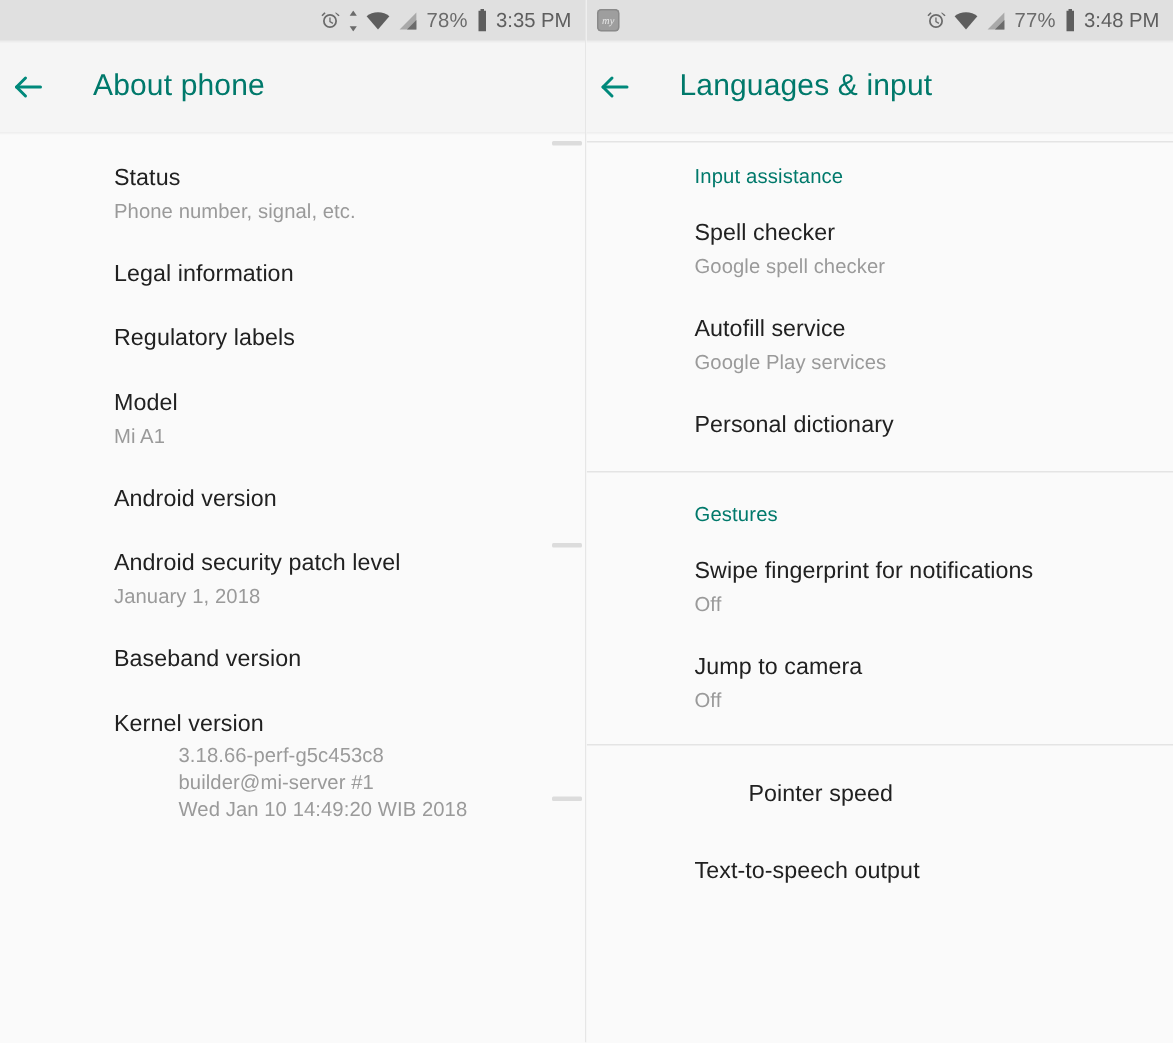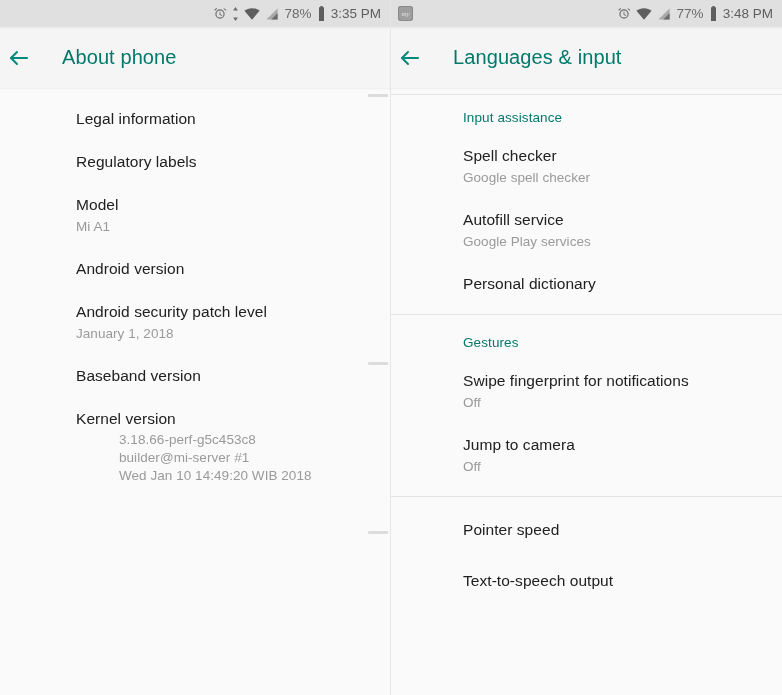--- a/index.html
+++ b/index.html
@@ -185,20 +185,24 @@
       <div class="appbar-title">About phone</div>
     </div>
     <div class="appbar-shadow"></div>
 
     <div class="list indent-left">
       <div class="scroll-tick" style="top:4px;"></div>
       <div class="scroll-tick" style="top:272px;"></div>
       <div class="scroll-tick" style="top:441px;"></div>
 
       <div class="row">
+        <div class="row-title">Status</div>
+        <div class="row-sub">Phone number, signal, etc.</div>
+      </div>
+      <div class="row">
         <div class="row-title">Legal information</div>
       </div>
       <div class="row">
         <div class="row-title">Regulatory labels</div>
       </div>
       <div class="row">
         <div class="row-title">Model</div>
         <div class="row-sub">Mi A1</div>
       </div>
       <div class="row">
@@ -282,21 +286,21 @@
         <div class="row-title">Swipe fingerprint for notifications</div>
         <div class="row-sub">Off</div>
       </div>
       <div class="row">
         <div class="row-title">Jump to camera</div>
         <div class="row-sub">Off</div>
       </div>
 
       <div class="divider-full" style="margin-left:-72px;margin-right:-18px;"></div>
 
-      <div class="row" style="padding-top:22px;">
+      <div class="row" style="padding-top:22px;margin-left:36px;">
         <div class="row-title">Pointer speed</div>
       </div>
       <div class="row" style="padding-top:26px;">
         <div class="row-title">Text-to-speech output</div>
       </div>
     </div>
   </div>
 
 </div>
 

